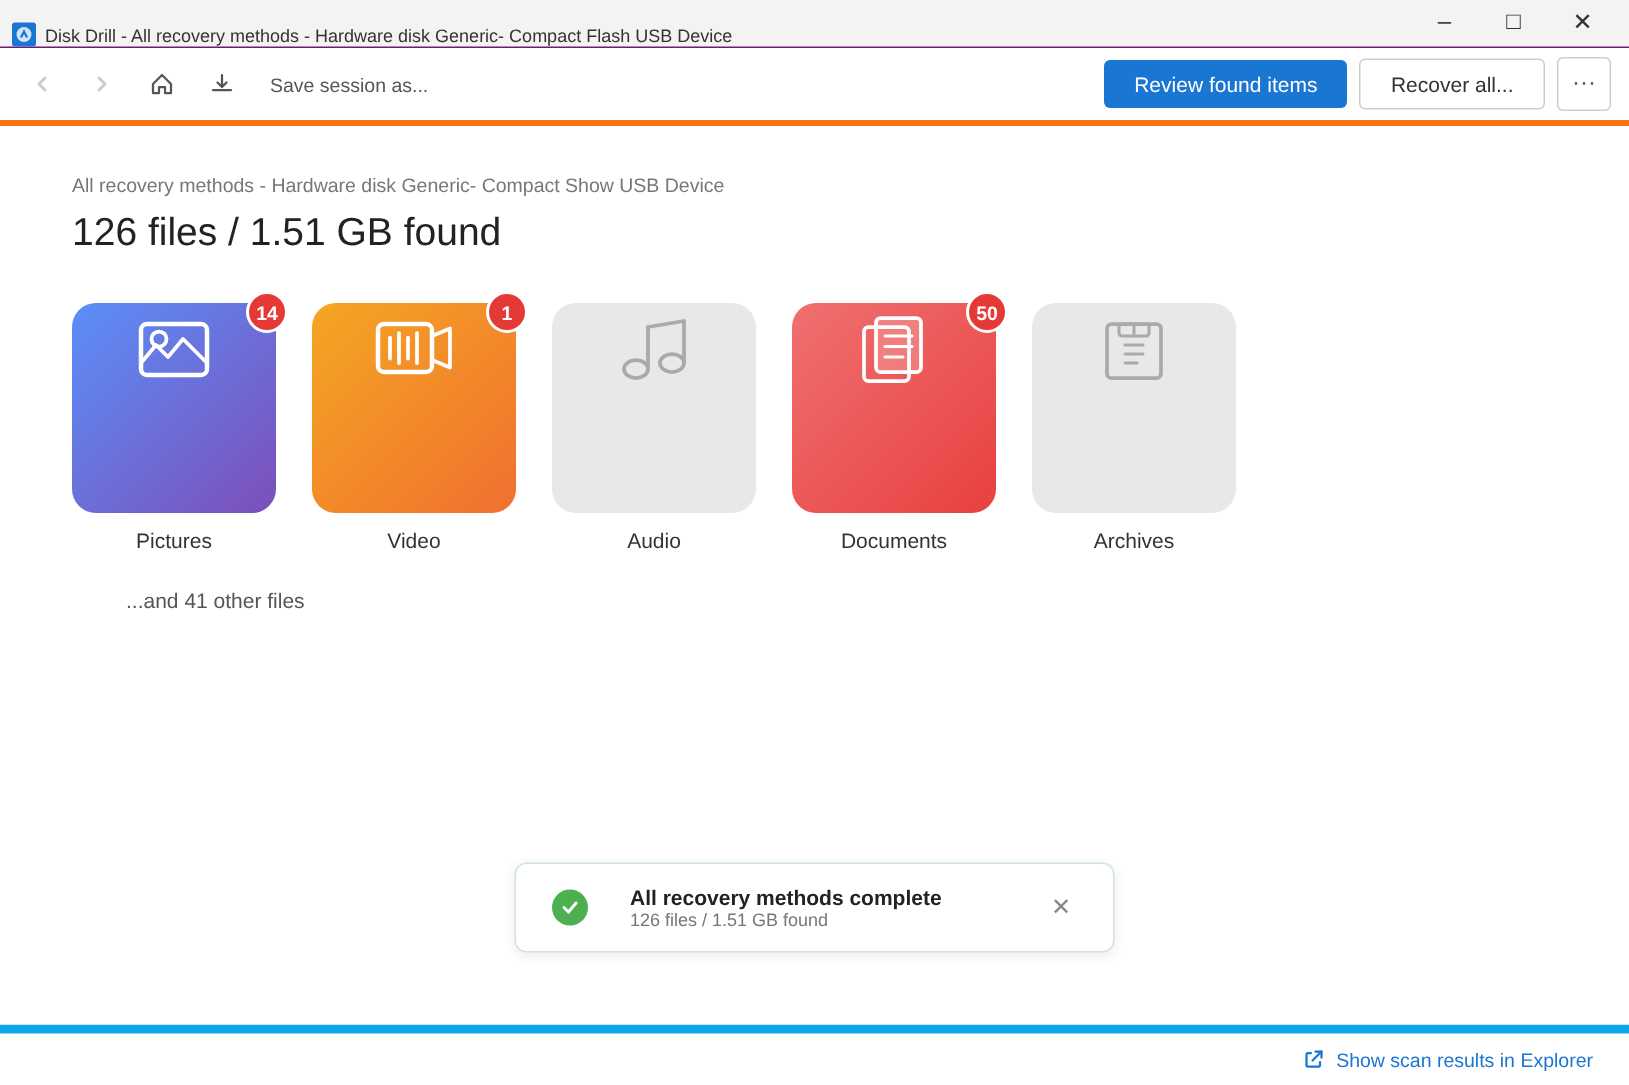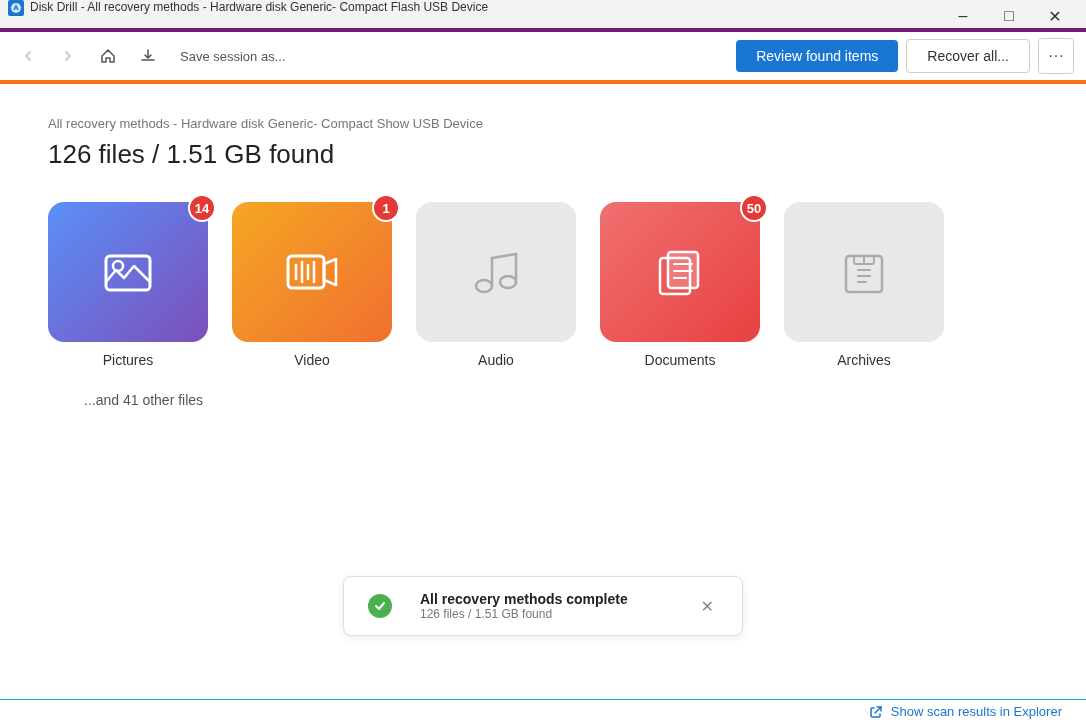--- a/index.html
+++ b/index.html
@@ -3,23 +3,23 @@
   <meta charset="utf-8">
   <style>
     * { margin: 0; padding: 0; box-sizing: border-box; }
     body { font-family: 'Segoe UI', sans-serif; background: #fff; width: 1086px; height: 723px; overflow: hidden; display: flex; flex-direction: column; }
 
     
     .title-bar {
       height: 32px;
       background: #f3f3f3;
       display: flex;
-      align-items: flex-start;
+      align-items: flex-end;
       padding: 0 8px;
-      border-bottom: 4px solid #701a75;
+      border-bottom: 1px solid #701a75;
       user-select: none;
       flex-shrink: 0;
     }
     .title-bar-icon {
       width: 16px; height: 16px; margin-right: 6px;
       background: #1976d2; border-radius: 2px;
       display: flex; align-items: center; justify-content: center;
     }
     .title-bar-text {
       font-size: 12px; color: #333; flex: 1;
@@ -114,23 +114,23 @@
       margin-bottom: 24px;
     }
     .category-card {
       display: flex;
       flex-direction: column;
       align-items: center;
       cursor: pointer;
       position: relative;
     }
     .category-icon-wrap {
-      width: 160px; height: 140px;
+      width: 136px; height: 140px;
       border-radius: 16px;
-      display: flex; align-items: center; justify-content: center;
+      display: flex; justify-content: center;
       position: relative;
       margin-bottom: 10px;
     }
     .category-icon-wrap.pictures {
       background: linear-gradient(135deg, #5b8ff9 0%, #7c4fb9 100%);
     }
     .category-icon-wrap.video {
       background: linear-gradient(135deg, #f5a623 0%, #f07030 100%);
     }
     .category-icon-wrap.audio {
@@ -188,28 +188,27 @@
     .bottom-bar-text { flex: 1; }
     .bottom-bar-title { font-size: 14px; font-weight: 600; color: #222; }
     .bottom-bar-sub { font-size: 12px; color: #777; }
     .bottom-bar-close {
       background: none; border: none; cursor: pointer;
       color: #888; font-size: 16px; padding: 4px;
     }
 
     
     .footer-bar {
-      height: 24px;
+      height: 40px;
       display: flex;
       align-items: center;
       justify-content: flex-end;
       padding: 0 24px;
-      border-top: 1px solid #0ea5e9;
+      border-top: 6px solid #0ea5e9;
       flex-shrink: 0;
-      margin-top: 15px;
     }
     .footer-link {
       color: #1976d2;
       font-size: 13px;
       cursor: pointer;
       display: flex; align-items: center; gap: 4px;
     }
   </style>
 </head>
 <body>

